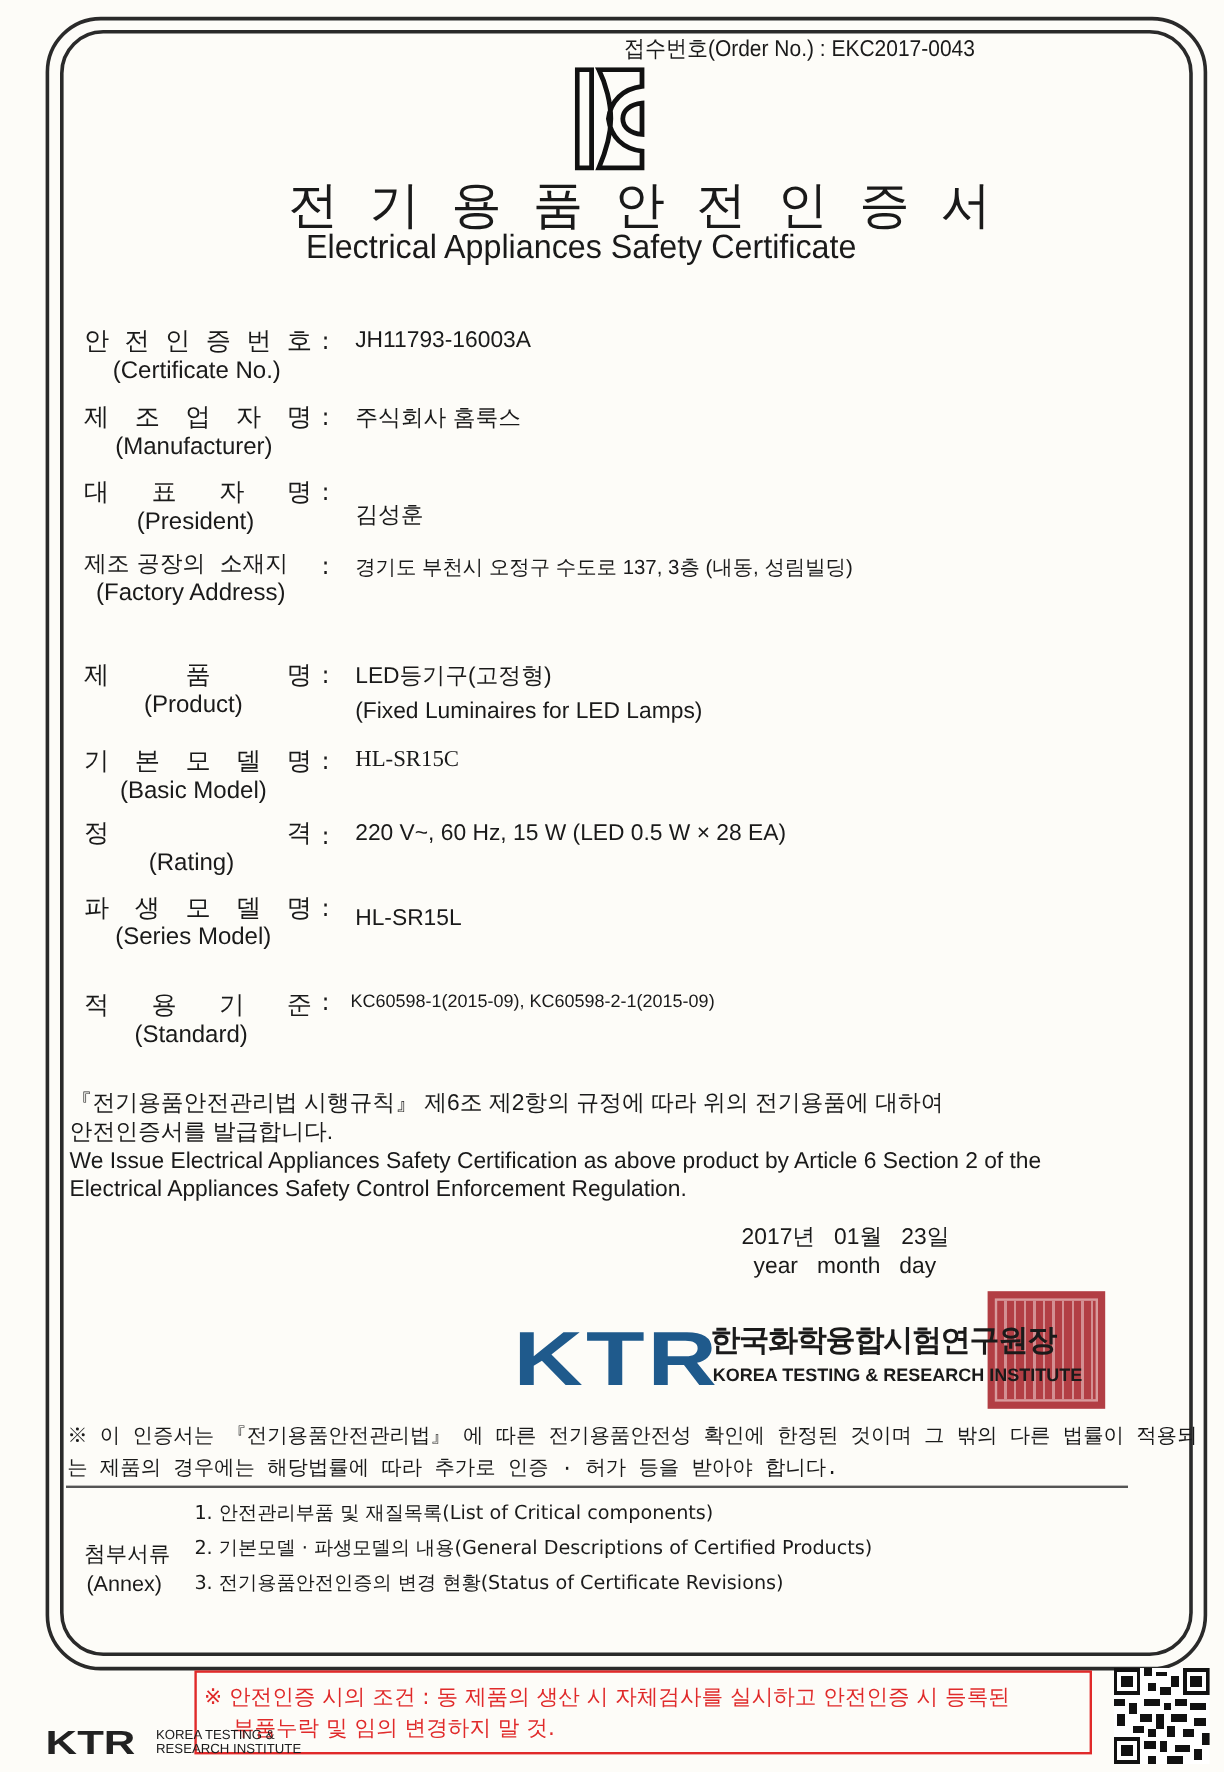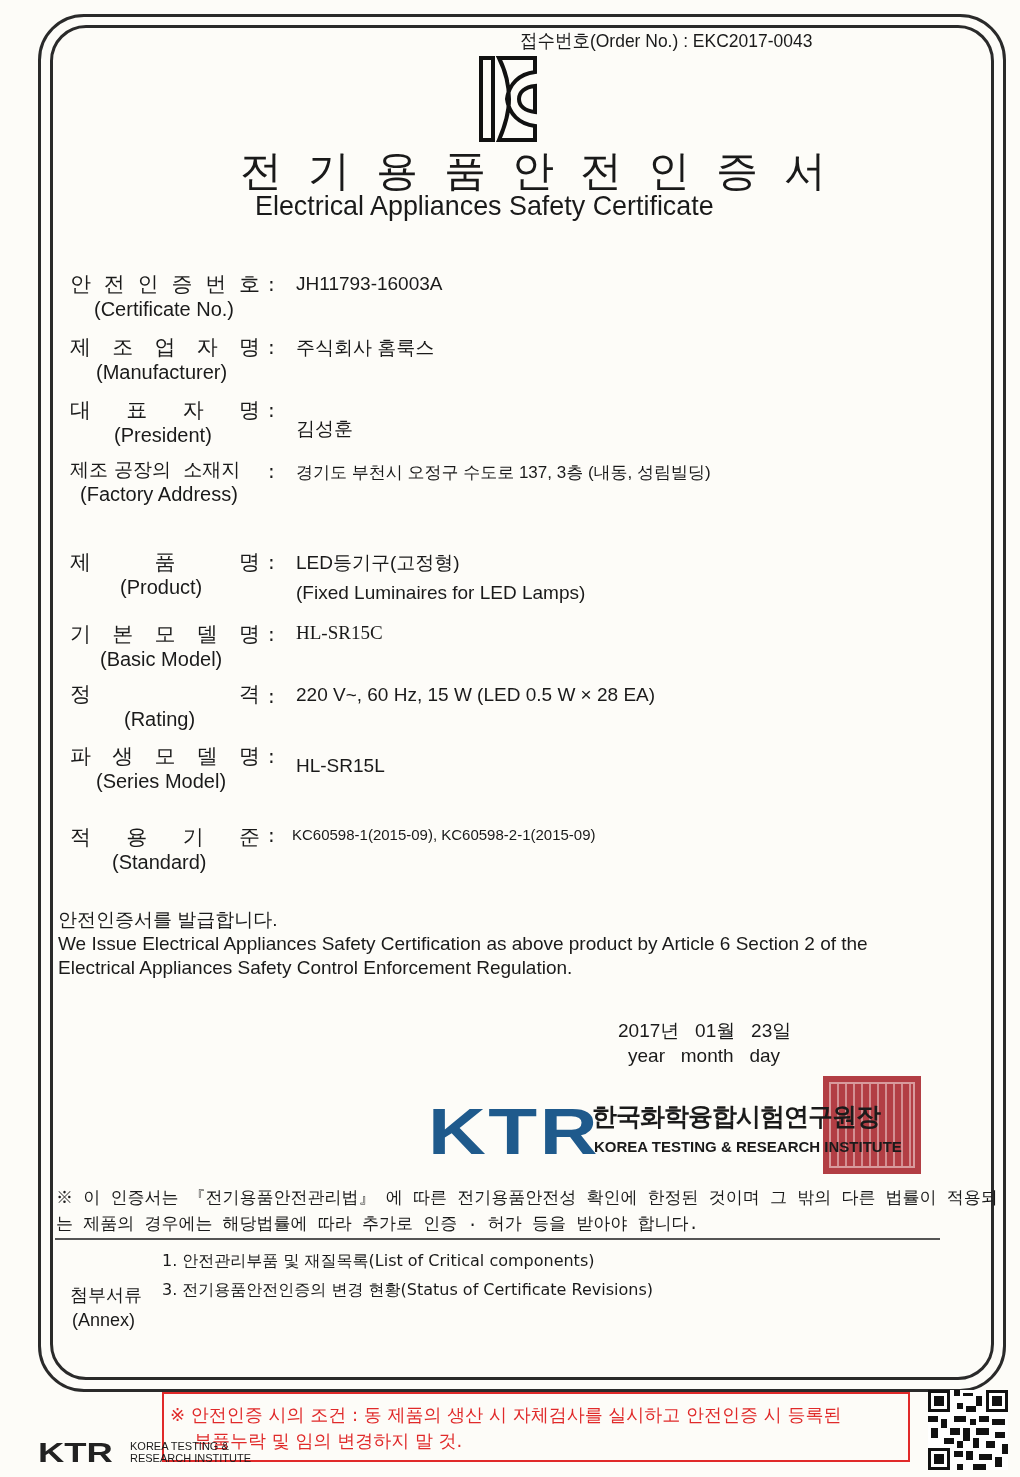--- a/index.html
+++ b/index.html
@@ -151,20 +151,21 @@
       <span>용</span>
       <span>기</span>
       <span>준</span>
     </div>
   <div class="lbl-en" style="margin-left:42px;">(Standard)</div>
   <span class="abs colon" style="left:198px;top:0px;">:</span>
   <span class="abs val" style="left:222px;top:3px;font-size:15px;">KC60598-1(2015-09), KC60598-2-1(2015-09)</span>
 </div>
 
 <div class="abs para" style="left:58px;top:908px;">
+  <div>『전기용품안전관리법 시행규칙』 제6조 제2항의 규정에 따라 위의 전기용품에 대하여</div>
   <div>안전인증서를 발급합니다.</div>
   <div>We Issue Electrical Appliances Safety Certification as above product by Article 6 Section 2 of the</div>
   <div>Electrical Appliances Safety Control Enforcement Regulation.</div>
 </div>
 
 <div class="abs" style="left:618px;top:1018px;font-size:19px;font-family:'Liberation Sans',sans-serif;white-space:pre;">2017년   01월   23일</div>
 <div class="abs" style="left:628px;top:1045px;font-size:19px;font-family:'Liberation Sans',sans-serif;white-space:pre;">year   month   day</div>
 
 <div class="abs seal">
     <div class="seal-inner"></div>
@@ -176,20 +177,21 @@
 <div class="abs note" style="left:56px;top:1186px;">
   <div>※ 이 인증서는 『전기용품안전관리법』 에 따른 전기용품안전성 확인에 한정된 것이며 그 밖의 다른 법률이 적용되</div>
   <div>는 제품의 경우에는 해당법률에 따라 추가로 인증 · 허가 등을 받아야 합니다.</div>
 </div>
 <div class="abs hr"></div>
 
 <div class="abs" style="left:70px;top:1283px;font-size:18px;">첨부서류</div>
 <div class="abs" style="left:72px;top:1310px;font-size:18px;font-family:'Liberation Sans',sans-serif;">(Annex)</div>
 <div class="abs" style="left:162px;top:1246px;font-size:16px;line-height:29px;">
   <div>1. 안전관리부품 및 재질목록(List of Critical components)</div>
+  <div>2. 기본모델 · 파생모델의 내용(General Descriptions of Certified Products)</div>
   <div>3. 전기용품안전인증의 변경 현황(Status of Certificate Revisions)</div>
 </div>
 
 <div class="abs warn">
   <div>※ 안전인증 시의 조건 : 동 제품의 생산 시 자체검사를 실시하고 안전인증 시 등록된</div>
   <div style="padding-left:24px;">부품누락 및 임의 변경하지 말 것.</div>
 </div>
 
 <div class="abs ktr-small">KTR</div>
 <div class="abs ktr-small-txt">

